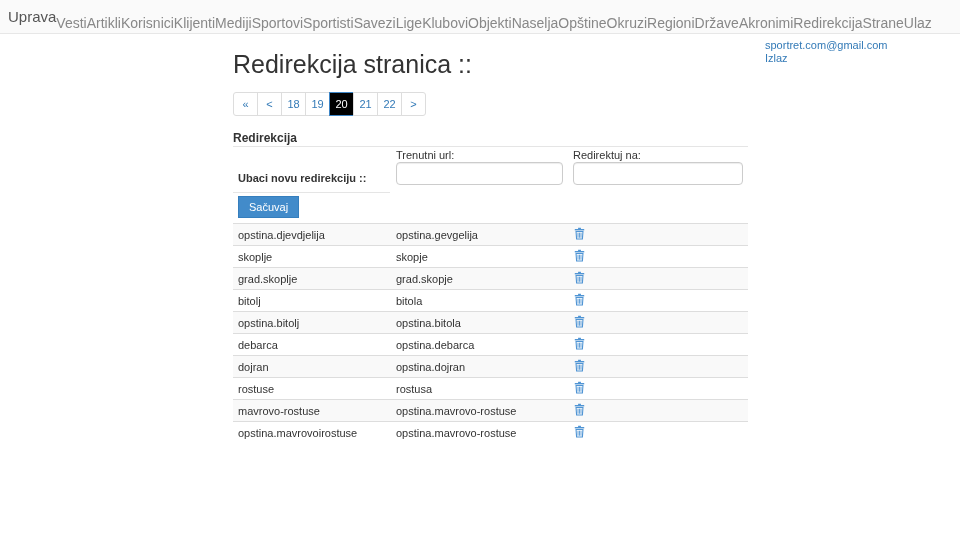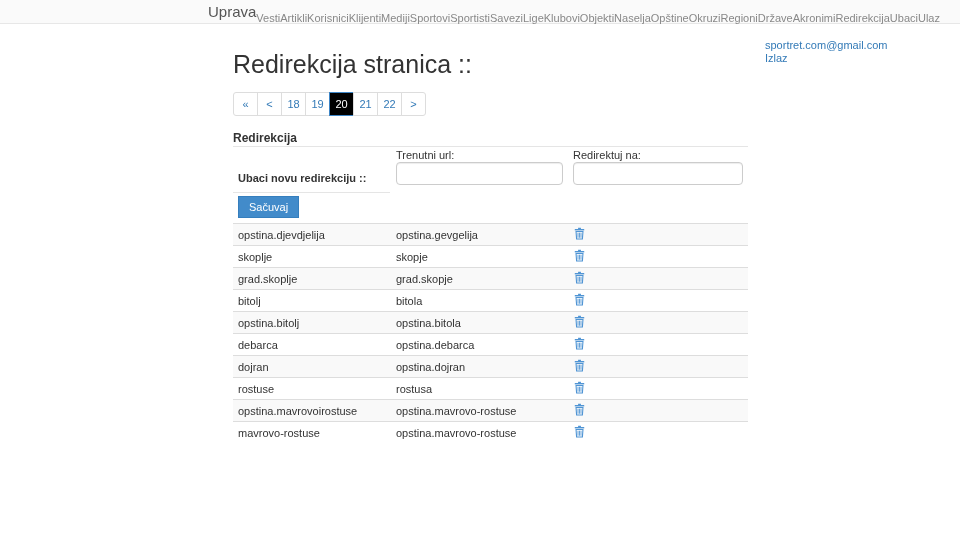--- a/index.html
+++ b/index.html
@@ -1,25 +1,25 @@
 <!DOCTYPE html>
 <html><head>
 <meta charset="utf-8">
 <style>
   * { margin:0; padding:0; box-sizing:border-box; }
   html,body { width:960px; height:550px; background:#fff; overflow:hidden;
     font-family:"Liberation Sans", sans-serif; color:#333; position:relative; }
 
   
-  .navbar { position:absolute; top:0; left:0; width:960px; height:24px;
+  .navbar { position:absolute; top:0; left:0; width:960px; height:34px;
     background:#fafafa; border-bottom:1px solid #e7e7e7;
-    display:flex; align-items:center; justify-content:flex-end;
+    display:flex; align-items:center; justify-content:flex-start;
     padding:0 20px 0 8px; }
   .brand { font-size:15px; color:#555; text-decoration:none; white-space:nowrap; cursor:pointer; }
-  .nav-item { font-size:11px; color:#888; text-decoration:none; white-space:nowrap; cursor:pointer;margin-top:12px; }
+  .nav-item { font-size:14px; color:#888; text-decoration:none; white-space:nowrap; cursor:pointer;margin-top:12px; }
 
   
   .account { position:absolute; left:765px; top:39px; font-size:11px; line-height:13px; }
   .account a { display:block; color:#337ab7; text-decoration:none; cursor:pointer; }
 
   
   .page-title { position:absolute; left:233px; top:50px; font-size:25px; font-weight:400; color:#333; }
 
   
   .pagination { position:absolute; left:233px; top:92px; display:inline-flex; }
@@ -77,21 +77,21 @@
     <a class="nav-item">Lige</a>
     <a class="nav-item">Klubovi</a>
     <a class="nav-item">Objekti</a>
     <a class="nav-item">Naselja</a>
     <a class="nav-item">Opštine</a>
     <a class="nav-item">Okruzi</a>
     <a class="nav-item">Regioni</a>
     <a class="nav-item">Države</a>
     <a class="nav-item">Akronimi</a>
     <a class="nav-item">Redirekcija</a>
-    <a class="nav-item">Ubaci</a>
+    <a class="nav-item">Strane</a>
     <a class="nav-item">Ulaz</a>
   </div>
 
 <div class="account">
   <a>sportret.com@gmail.com</a>
   <a>Izlaz</a>
 </div>
 
 <h1 class="page-title">Redirekcija stranica ::</h1>
 
@@ -265,50 +265,50 @@
             <line x1="5.1" y1="7" x2="5.1" y2="13.4" stroke-width="1.1"></line>
             <line x1="7" y1="7" x2="7" y2="13.4" stroke-width="1.1"></line>
             <line x1="8.9" y1="7" x2="8.9" y2="13.4" stroke-width="1.1"></line>
           </g>
         </svg>
       </a>
     </td>
   </tr>
 
   <tr>
+    <td class="c1"><span>mavrovo-rostuse</span></td>
+    <td class="c2"><span>opstina.mavrovo-rostuse</span></td>
+    <td class="c3">
+      <a class="trash-link">
+        <svg width="11" height="13" viewBox="0 0 14 16">
+          <g fill="none" stroke="#4f94d4">
+            <rect x="5.2" y="0.7" width="3.6" height="1.6" fill="#4f94d4" stroke="none"></rect>
+            <rect x="1" y="2.3" width="12" height="1.8" fill="#4f94d4" stroke="none"></rect>
+            <path d="M2.6 5.4 h8.8 l-0.7 9.6 h-7.4 z" stroke-width="1.4"></path>
+            <line x1="5.1" y1="7" x2="5.1" y2="13.4" stroke-width="1.1"></line>
+            <line x1="7" y1="7" x2="7" y2="13.4" stroke-width="1.1"></line>
+            <line x1="8.9" y1="7" x2="8.9" y2="13.4" stroke-width="1.1"></line>
+          </g>
+        </svg>
+      </a>
+    </td>
+  </tr>
+
+  <tr>
     <td class="c1"><span>opstina.mavrovoirostuse</span></td>
     <td class="c2"><span>opstina.mavrovo-rostuse</span></td>
     <td class="c3">
       <a class="trash-link">
         <svg width="11" height="13" viewBox="0 0 14 16">
           <g fill="none" stroke="#4f94d4">
             <rect x="5.2" y="0.7" width="3.6" height="1.6" fill="#4f94d4" stroke="none"></rect>
             <rect x="1" y="2.3" width="12" height="1.8" fill="#4f94d4" stroke="none"></rect>
             <path d="M2.6 5.4 h8.8 l-0.7 9.6 h-7.4 z" stroke-width="1.4"></path>
             <line x1="5.1" y1="7" x2="5.1" y2="13.4" stroke-width="1.1"></line>
             <line x1="7" y1="7" x2="7" y2="13.4" stroke-width="1.1"></line>
             <line x1="8.9" y1="7" x2="8.9" y2="13.4" stroke-width="1.1"></line>
           </g>
         </svg>
       </a>
     </td>
   </tr>
-
-  <tr>
-    <td class="c1"><span>mavrovo-rostuse</span></td>
-    <td class="c2"><span>opstina.mavrovo-rostuse</span></td>
-    <td class="c3">
-      <a class="trash-link">
-        <svg width="11" height="13" viewBox="0 0 14 16">
-          <g fill="none" stroke="#4f94d4">
-            <rect x="5.2" y="0.7" width="3.6" height="1.6" fill="#4f94d4" stroke="none"></rect>
-            <rect x="1" y="2.3" width="12" height="1.8" fill="#4f94d4" stroke="none"></rect>
-            <path d="M2.6 5.4 h8.8 l-0.7 9.6 h-7.4 z" stroke-width="1.4"></path>
-            <line x1="5.1" y1="7" x2="5.1" y2="13.4" stroke-width="1.1"></line>
-            <line x1="7" y1="7" x2="7" y2="13.4" stroke-width="1.1"></line>
-            <line x1="8.9" y1="7" x2="8.9" y2="13.4" stroke-width="1.1"></line>
-          </g>
-        </svg>
-      </a>
-    </td>
-  </tr>
 </tbody>
 </table>
 
 </body></html>

